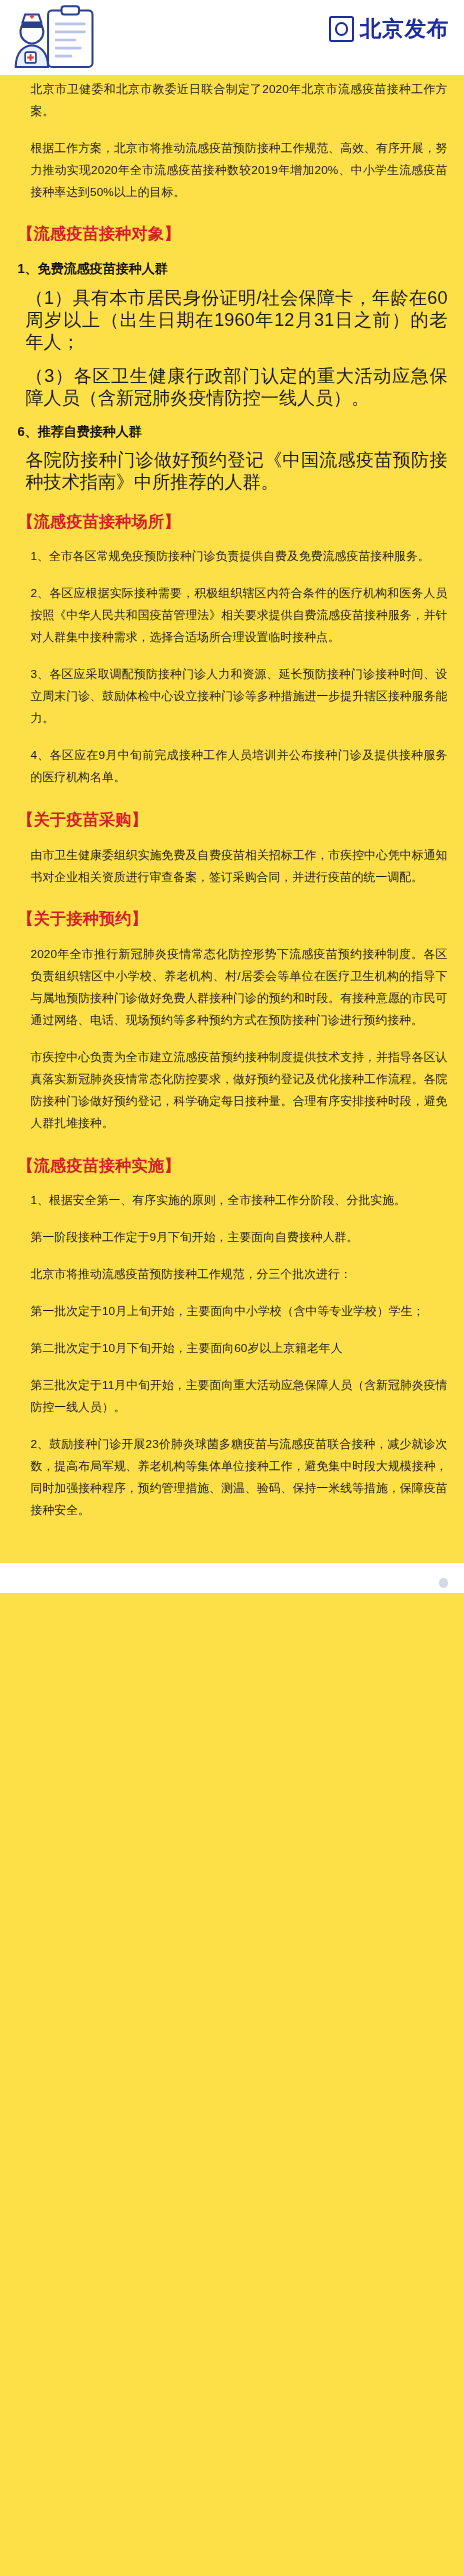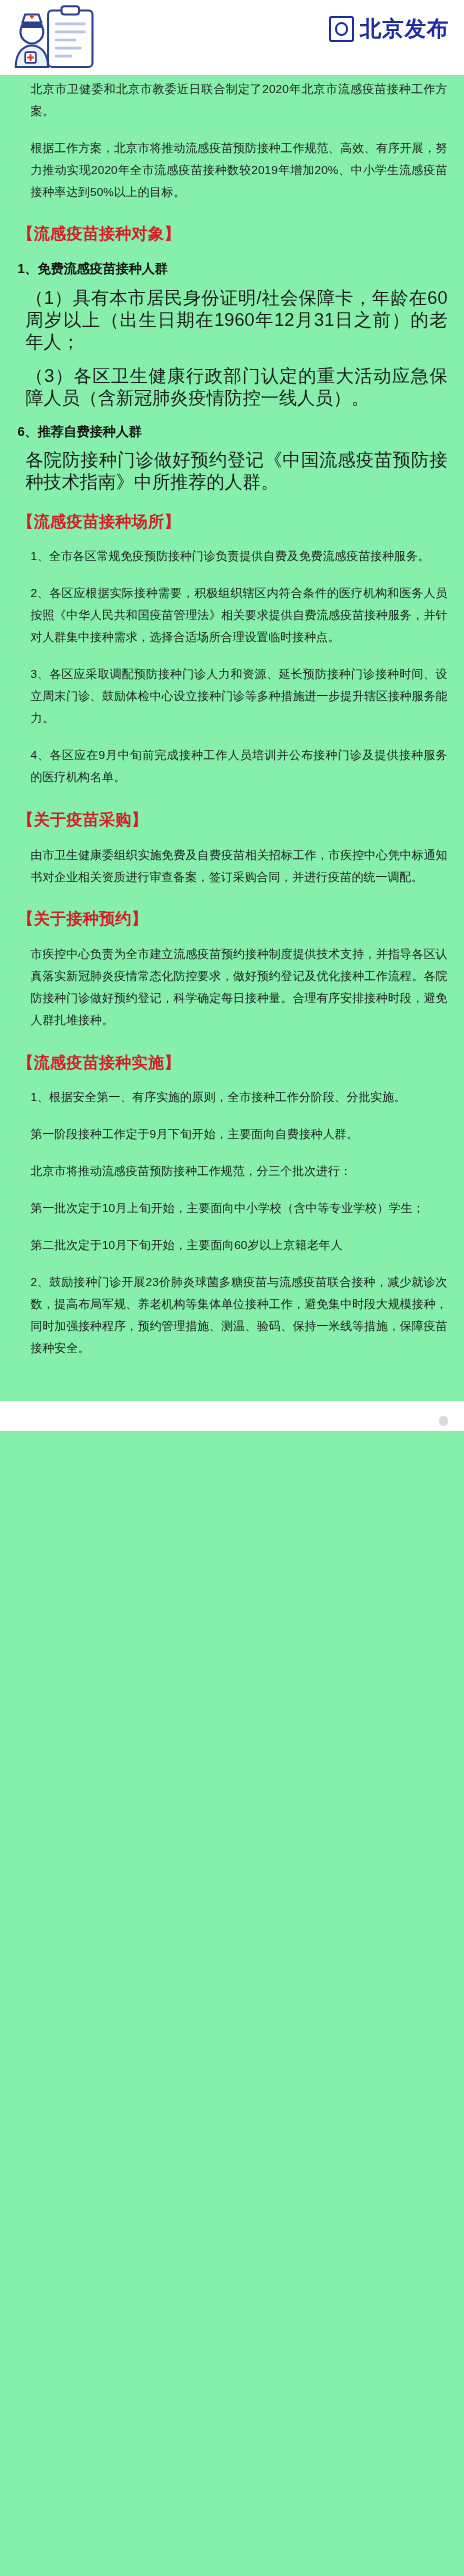--- a/index.html
+++ b/index.html
@@ -8,21 +8,21 @@
     background: #ffffff;
   }
   body {
     width: 465px;
     font-family: "Liberation Sans", "DejaVu Sans", sans-serif;
     color: #222222;
   }
   .page {
     width: 465px;
     min-height: 2576px;
-    background: #86efac;
+    background: #fde047;
     position: relative;
     box-sizing: border-box;
   }
   
   .header {
     height: 75px;
     background: #ffffff;
     position: relative;
     border-bottom: 0;
   }
@@ -186,29 +186,31 @@
     <p class="para">2、各区应根据实际接种需要，积极组织辖区内符合条件的医疗机构和医务人员按照《中华人民共和国疫苗管理法》相关要求提供自费流感疫苗接种服务，并针对人群集中接种需求，选择合适场所合理设置临时接种点。</p>
     <p class="para">3、各区应采取调配预防接种门诊人力和资源、延长预防接种门诊接种时间、设立周末门诊、鼓励体检中心设立接种门诊等多种措施进一步提升辖区接种服务能力。</p>
     <p class="para">4、各区应在9月中旬前完成接种工作人员培训并公布接种门诊及提供接种服务的医疗机构名单。</p>
 
     
     <div class="section-head">【关于疫苗采购】</div>
     <p class="para">由市卫生健康委组织实施免费及自费疫苗相关招标工作，市疾控中心凭中标通知书对企业相关资质进行审查备案，签订采购合同，并进行疫苗的统一调配。</p>
 
     
     <div class="section-head">【关于接种预约】</div>
+    <p class="para">2020年全市推行新冠肺炎疫情常态化防控形势下流感疫苗预约接种制度。各区负责组织辖区中小学校、养老机构、村/居委会等单位在医疗卫生机构的指导下与属地预防接种门诊做好免费人群接种门诊的预约和时段。有接种意愿的市民可通过网络、电话、现场预约等多种预约方式在预防接种门诊进行预约接种。</p>
     <p class="para">市疾控中心负责为全市建立流感疫苗预约接种制度提供技术支持，并指导各区认真落实新冠肺炎疫情常态化防控要求，做好预约登记及优化接种工作流程。各院防接种门诊做好预约登记，科学确定每日接种量。合理有序安排接种时段，避免人群扎堆接种。</p>
 
     
     <div class="section-head">【流感疫苗接种实施】</div>
     <p class="para">1、根据安全第一、有序实施的原则，全市接种工作分阶段、分批实施。</p>
     <p class="para">第一阶段接种工作定于9月下旬开始，主要面向自费接种人群。</p>
     <p class="para">北京市将推动流感疫苗预防接种工作规范，分三个批次进行：</p>
     <p class="para">第一批次定于10月上旬开始，主要面向中小学校（含中等专业学校）学生；</p>
     <p class="para">第二批次定于10月下旬开始，主要面向60岁以上京籍老年人</p>
+    <p class="para">第三批次定于11月中旬开始，主要面向重大活动应急保障人员（含新冠肺炎疫情防控一线人员）。</p>
     <p class="para">2、鼓励接种门诊开展23价肺炎球菌多糖疫苗与流感疫苗联合接种，减少就诊次数，提高布局军规、养老机构等集体单位接种工作，避免集中时段大规模接种，同时加强接种程序，预约管理措施、测温、验码、保持一米线等措施，保障疫苗接种安全。</p>
 
   </div>
 
   <div class="footer">
     <div class="footer-badge">
       <span class="footer-dot"></span>
       <span></span>
     </div>
   </div>

